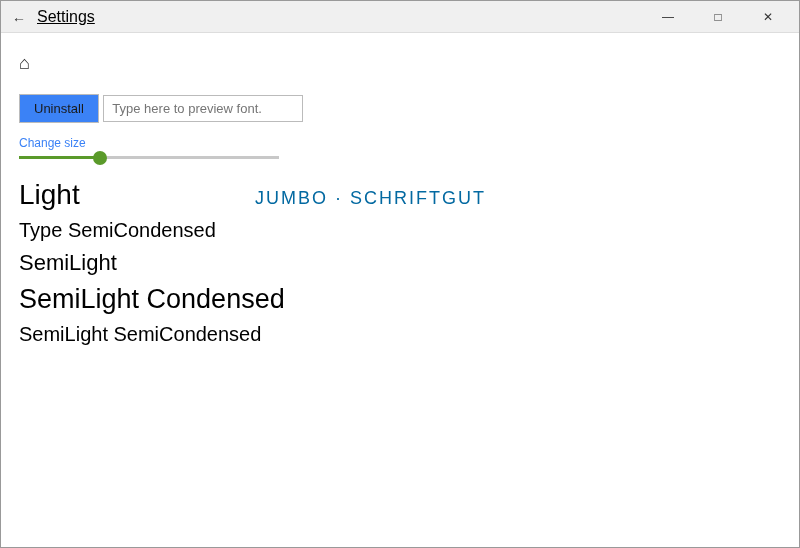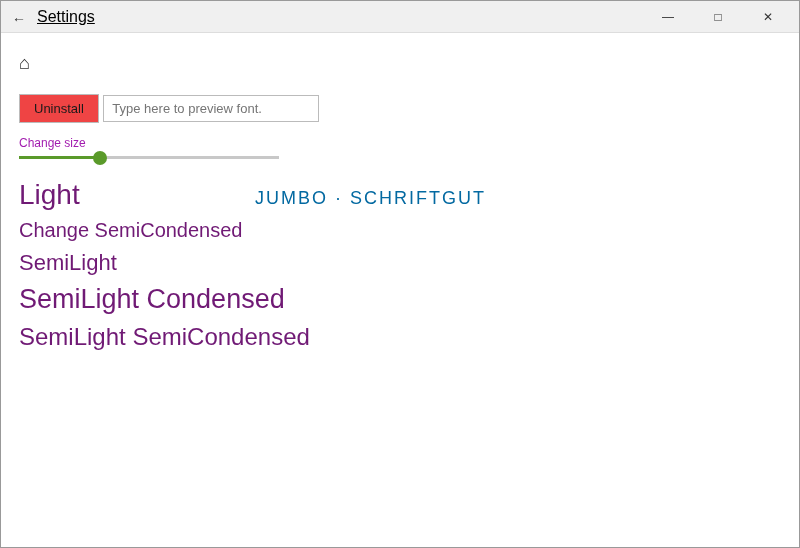--- a/index.html
+++ b/index.html
@@ -91,43 +91,43 @@
     .page-title {
       font-size: 28px;
       font-weight: 600;
       color: #1a1a1a;
     }
 
     
     .uninstall-btn {
       display: inline-block;
       padding: 6px 14px;
-      background: #ef4444;
+      background: #3b82f6;
       border: 1px solid #bbb;
       cursor: pointer;
       font-size: 13px;
       color: #1a1a1a;
       margin-bottom: 2px;
     }
 
     
     .preview-input {
-      width: 216px;
+      width: 200px;
       padding: 5px 8px;
       border: 1px solid #bbb;
       font-size: 13px;
       color: #666;
       outline: none;
       margin-bottom: 14px;
     }
 
     
     .size-label {
       font-size: 12px;
-      color: #a21caf;
+      color: #3b82f6;
       margin-bottom: 6px;
     }
 
     .slider-container {
       display: flex;
       align-items: center;
       margin-bottom: 18px;
       width: 260px;
     }
 
@@ -167,37 +167,37 @@
 
     .font-variant-item {
       padding: 2px 0;
       display: flex;
       align-items: baseline;
       gap: 16px;
       margin-bottom: 4px;
     }
 
     .variant-name {
-      color: #701a75;
+      color: #000000;
       min-width: 220px;
     }
 
     .variant-preview {
       color: #0369a1;
       font-size: 18px;
       letter-spacing: 2px;
     }
 
     
     .weight-light { font-weight: 300; font-size: 28px; }
     .weight-light-condensed { font-weight: 300; font-size: 20px; font-stretch: condensed; }
     .weight-light-semicondensed { font-weight: 300; font-size: 20px; }
     .weight-semilight { font-weight: 350; font-size: 22px; }
     .weight-semilight-condensed { font-weight: 350; font-size: 27px; }
-    .weight-semilight-semicondensed { font-weight: 350; font-size: 24px; }
+    .weight-semilight-semicondensed { font-weight: 350; font-size: 20px; }
   </style>
 </head>
 <body>
 
 <div class="titlebar">
   <div class="titlebar-left">
     <div class="titlebar-back">
       <span>←</span>
     </div>
     <span class="titlebar-title">Settings</span>
@@ -228,21 +228,21 @@
     <input type="range" class="slider" min="0" max="100" value="30" style="">
   </div>
 
   
   <ul class="font-variants">
   <li class="font-variant-item">
         <span class="variant-name weight-light">Light</span>
         <span class="variant-preview">JUMBO · SCHRIFTGUT</span>
       </li>
       <li class="font-variant-item">
-        <span class="variant-name weight-light-semicondensed">Change SemiCondensed</span>
+        <span class="variant-name weight-light-semicondensed">Type SemiCondensed</span>
       </li>
       <li class="font-variant-item">
         <span class="variant-name weight-semilight">SemiLight</span>
       </li>
       <li class="font-variant-item">
         <span class="variant-name weight-semilight-condensed">SemiLight Condensed</span>
       </li>
       <li class="font-variant-item">
         <span class="variant-name weight-semilight-semicondensed">SemiLight SemiCondensed</span>
       </li>

